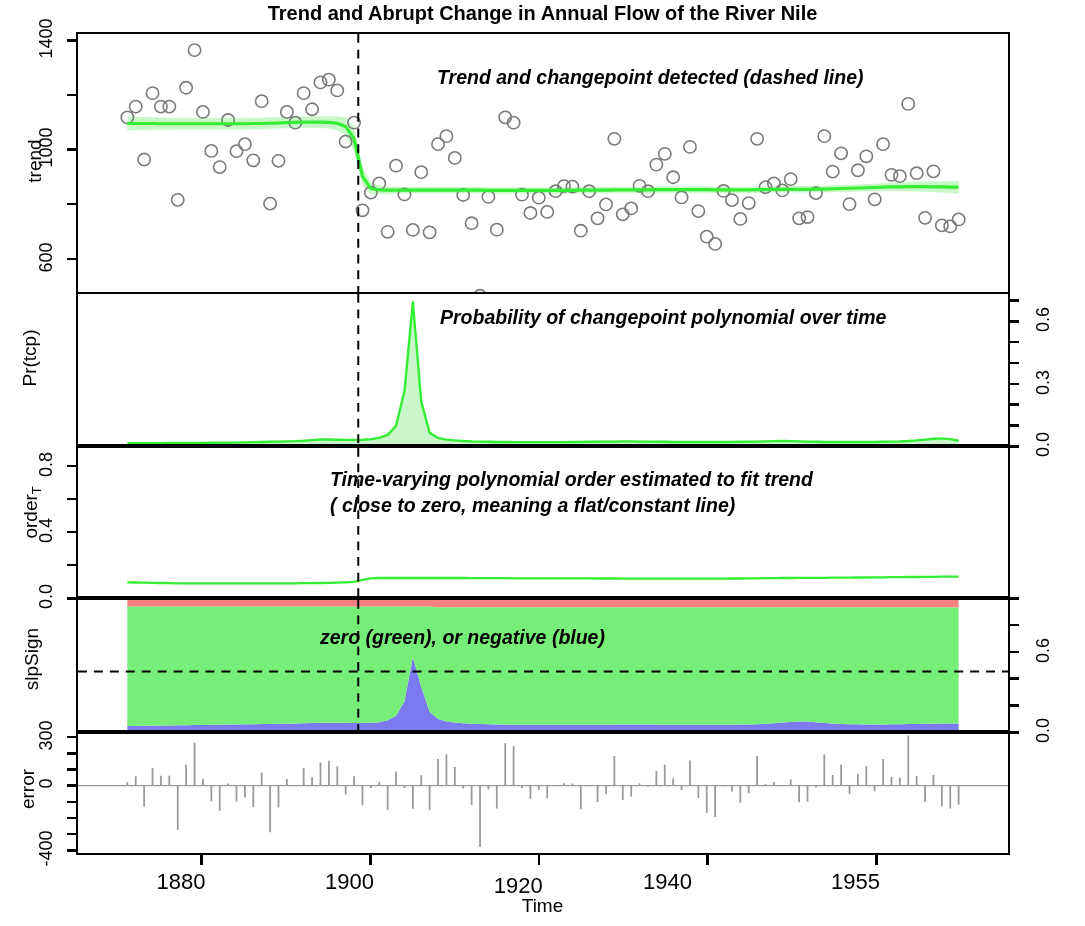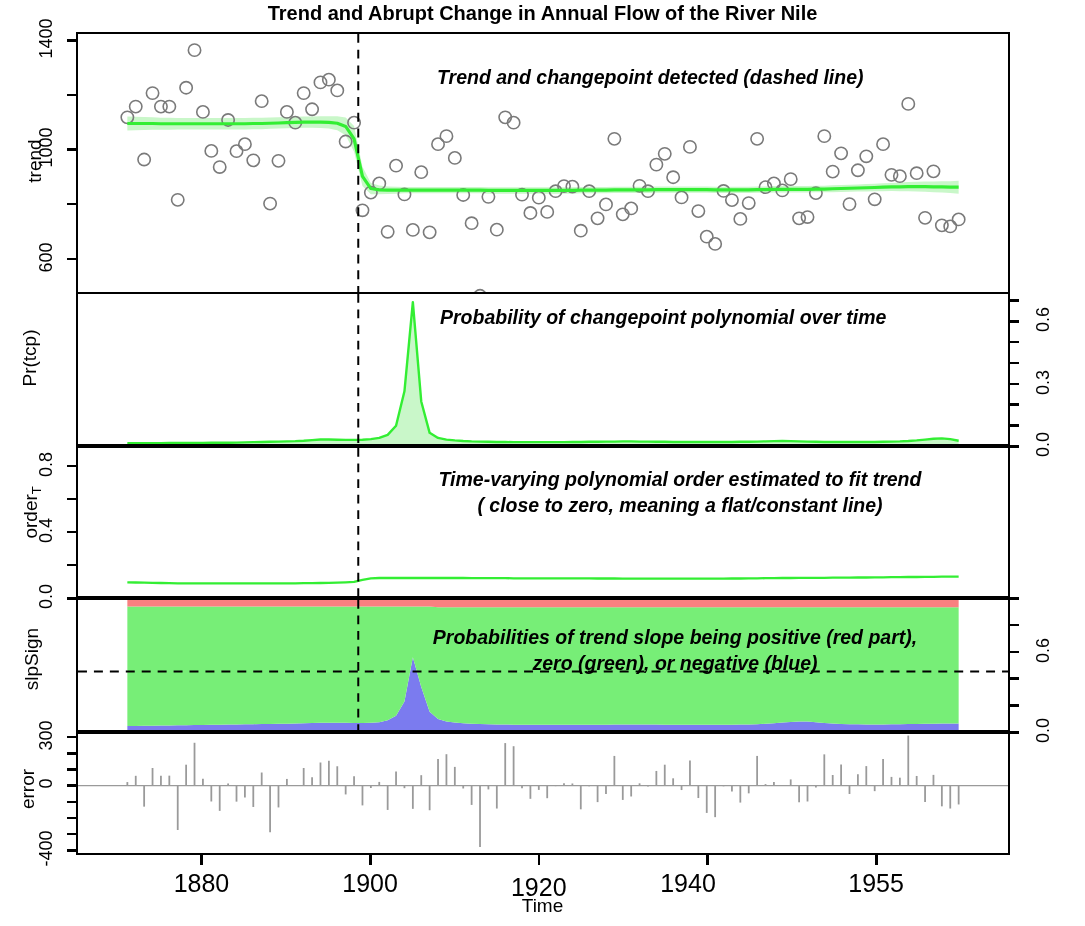--- a/index.html
+++ b/index.html
@@ -18,31 +18,31 @@
   .ylab{
     position:absolute;
     transform-origin:50% 50%;
     font-size:19px;color:#000;white-space:nowrap;text-align:center;
   }
   .ytick-lab{
     position:absolute;font-size:18px;color:#000;white-space:nowrap;
     transform-origin:50% 50%;transform:rotate(-90deg);text-align:center;
   }
   .xtick-lab{
-    position:absolute;font-size:25px;color:#000;white-space:nowrap;text-align:center;
+    position:absolute;font-size:22px;color:#000;white-space:nowrap;text-align:left;
   }
   .xlab{
     position:absolute;font-size:19px;color:#000;white-space:nowrap;text-align:center;
   }
   .tick{position:absolute;background:#000;}
   .annot{
     position:absolute;font-style:italic;font-weight:bold;font-size:19.5px;color:#000;
     white-space:nowrap;line-height:1.35;font-family:"Liberation Sans",sans-serif;
   }
-  .annot.right{text-align:center;}
+  .annot.right{text-align:left;}
 </style>
 </head>
 <body>
 
 <div id="root">
 
   <div class="title">Trend and Abrupt Change in Annual Flow of the River  Nile</div>
 
   <div class="panel" id="panel-trend" style="left:76px; top:32px; width:934px; height:262px;">
     <svg id="svg-trend" viewBox="0 0 934 262" preserveAspectRatio="none">
@@ -188,21 +188,20 @@
         <polygon points="49.56,129.98 57.99,129.85 66.42,129.71 74.86,129.58 83.29,129.44 91.72,129.31 100.16,129.18 108.59,129.04 117.02,128.91 125.46,128.77 133.89,128.64 142.32,128.51 150.75,128.37 159.19,128.24 167.62,128.10 176.05,127.97 184.49,127.84 192.92,127.70 201.35,127.57 209.79,127.43 218.22,127.30 226.65,127.03 235.09,126.76 243.52,126.63 251.95,126.50 260.39,126.50 268.82,126.63 277.25,126.76 285.69,126.76 294.12,126.63 302.55,125.96 310.99,123.95 319.42,119.26 327.85,104.52 336.29,58.96 344.72,89.78 353.15,115.24 361.58,122.61 370.02,125.29 378.45,126.36 386.88,127.03 395.32,127.57 403.75,127.84 412.18,128.10 420.62,128.24 429.05,128.37 437.48,128.51 445.92,128.64 454.35,128.64 462.78,128.64 471.22,128.64 479.65,128.64 488.08,128.64 496.52,128.64 504.95,128.64 513.38,128.51 521.82,128.51 530.25,128.51 538.68,128.37 547.12,128.37 555.55,128.37 563.98,128.37 572.42,128.37 580.85,128.37 589.28,128.51 597.71,128.51 606.15,128.64 614.58,128.64 623.01,128.64 631.45,128.64 639.88,128.64 648.31,128.64 656.75,128.51 665.18,128.37 673.61,128.24 682.05,127.97 690.48,127.57 698.91,127.03 707.35,126.36 715.78,125.69 724.21,125.16 732.65,125.29 741.08,125.96 749.51,126.76 757.95,127.30 766.38,127.70 774.81,127.97 783.25,128.10 791.68,128.24 800.11,128.24 808.54,128.24 816.98,128.10 825.41,127.97 833.84,127.84 842.28,127.70 850.71,127.57 859.14,127.43 867.58,127.30 876.01,127.30 884.44,127.30 884.44,134.00 876.01,134.00 867.58,134.00 859.14,134.00 850.71,134.00 842.28,134.00 833.84,134.00 825.41,134.00 816.98,134.00 808.54,134.00 800.11,134.00 791.68,134.00 783.25,134.00 774.81,134.00 766.38,134.00 757.95,134.00 749.51,134.00 741.08,134.00 732.65,134.00 724.21,134.00 715.78,134.00 707.35,134.00 698.91,134.00 690.48,134.00 682.05,134.00 673.61,134.00 665.18,134.00 656.75,134.00 648.31,134.00 639.88,134.00 631.45,134.00 623.01,134.00 614.58,134.00 606.15,134.00 597.71,134.00 589.28,134.00 580.85,134.00 572.42,134.00 563.98,134.00 555.55,134.00 547.12,134.00 538.68,134.00 530.25,134.00 521.82,134.00 513.38,134.00 504.95,134.00 496.52,134.00 488.08,134.00 479.65,134.00 471.22,134.00 462.78,134.00 454.35,134.00 445.92,134.00 437.48,134.00 429.05,134.00 420.62,134.00 412.18,134.00 403.75,134.00 395.32,134.00 386.88,134.00 378.45,134.00 370.02,134.00 361.58,134.00 353.15,134.00 344.72,134.00 336.29,134.00 327.85,134.00 319.42,134.00 310.99,134.00 302.55,134.00 294.12,134.00 285.69,134.00 277.25,134.00 268.82,134.00 260.39,134.00 251.95,134.00 243.52,134.00 235.09,134.00 226.65,134.00 218.22,134.00 209.79,134.00 201.35,134.00 192.92,134.00 184.49,134.00 176.05,134.00 167.62,134.00 159.19,134.00 150.75,134.00 142.32,134.00 133.89,134.00 125.46,134.00 117.02,134.00 108.59,134.00 100.16,134.00 91.72,134.00 83.29,134.00 74.86,134.00 66.42,134.00 57.99,134.00 49.56,134.00" fill="#7b7bef" stroke="none"></polygon>
         <polygon points="49.56,6.70 57.99,6.70 66.42,6.70 74.86,6.70 83.29,6.70 91.72,6.70 100.16,6.70 108.59,6.70 117.02,6.70 125.46,6.70 133.89,6.70 142.32,6.70 150.75,6.70 159.19,6.70 167.62,6.70 176.05,6.70 184.49,6.70 192.92,6.70 201.35,6.70 209.79,6.70 218.22,6.70 226.65,6.70 235.09,6.70 243.52,6.70 251.95,6.70 260.39,6.70 268.82,6.70 277.25,6.70 285.69,6.70 294.12,6.70 302.55,6.70 310.99,6.70 319.42,6.70 327.85,6.70 336.29,6.70 344.72,6.70 353.15,6.70 361.58,7.37 370.02,7.37 378.45,7.37 386.88,7.37 395.32,7.37 403.75,7.37 412.18,7.37 420.62,7.37 429.05,7.37 437.48,7.37 445.92,7.37 454.35,7.37 462.78,7.37 471.22,7.37 479.65,7.37 488.08,7.37 496.52,7.37 504.95,7.37 513.38,7.37 521.82,7.37 530.25,7.37 538.68,7.37 547.12,7.37 555.55,7.37 563.98,7.37 572.42,7.37 580.85,7.37 589.28,7.37 597.71,7.37 606.15,7.37 614.58,7.37 623.01,7.37 631.45,7.37 639.88,7.37 648.31,7.37 656.75,7.37 665.18,7.37 673.61,7.37 682.05,7.37 690.48,7.37 698.91,7.37 707.35,7.37 715.78,7.37 724.21,7.37 732.65,7.37 741.08,7.37 749.51,7.37 757.95,7.37 766.38,7.37 774.81,7.37 783.25,7.37 791.68,7.37 800.11,7.37 808.54,7.37 816.98,7.37 825.41,7.37 833.84,7.37 842.28,7.37 850.71,7.37 859.14,7.37 867.58,7.37 876.01,7.37 884.44,7.37 884.44,127.30 876.01,127.30 867.58,127.30 859.14,127.43 850.71,127.57 842.28,127.70 833.84,127.84 825.41,127.97 816.98,128.10 808.54,128.24 800.11,128.24 791.68,128.24 783.25,128.10 774.81,127.97 766.38,127.70 757.95,127.30 749.51,126.76 741.08,125.96 732.65,125.29 724.21,125.16 715.78,125.69 707.35,126.36 698.91,127.03 690.48,127.57 682.05,127.97 673.61,128.24 665.18,128.37 656.75,128.51 648.31,128.64 639.88,128.64 631.45,128.64 623.01,128.64 614.58,128.64 606.15,128.64 597.71,128.51 589.28,128.51 580.85,128.37 572.42,128.37 563.98,128.37 555.55,128.37 547.12,128.37 538.68,128.37 530.25,128.51 521.82,128.51 513.38,128.51 504.95,128.64 496.52,128.64 488.08,128.64 479.65,128.64 471.22,128.64 462.78,128.64 454.35,128.64 445.92,128.64 437.48,128.51 429.05,128.37 420.62,128.24 412.18,128.10 403.75,127.84 395.32,127.57 386.88,127.03 378.45,126.36 370.02,125.29 361.58,122.61 353.15,115.24 344.72,89.78 336.29,58.96 327.85,104.52 319.42,119.26 310.99,123.95 302.55,125.96 294.12,126.63 285.69,126.76 277.25,126.76 268.82,126.63 260.39,126.50 251.95,126.50 243.52,126.63 235.09,126.76 226.65,127.03 218.22,127.30 209.79,127.43 201.35,127.57 192.92,127.70 184.49,127.84 176.05,127.97 167.62,128.10 159.19,128.24 150.75,128.37 142.32,128.51 133.89,128.64 125.46,128.77 117.02,128.91 108.59,129.04 100.16,129.18 91.72,129.31 83.29,129.44 74.86,129.58 66.42,129.71 57.99,129.85 49.56,129.98" fill="#77ee77" stroke="none"></polygon>
         <polygon points="49.56,0.00 57.99,0.00 66.42,0.00 74.86,0.00 83.29,0.00 91.72,0.00 100.16,0.00 108.59,0.00 117.02,0.00 125.46,0.00 133.89,0.00 142.32,0.00 150.75,0.00 159.19,0.00 167.62,0.00 176.05,0.00 184.49,0.00 192.92,0.00 201.35,0.00 209.79,0.00 218.22,0.00 226.65,0.00 235.09,0.00 243.52,0.00 251.95,0.00 260.39,0.00 268.82,0.00 277.25,0.00 285.69,0.00 294.12,0.00 302.55,0.00 310.99,0.00 319.42,0.00 327.85,0.00 336.29,0.00 344.72,0.00 353.15,0.00 361.58,0.00 370.02,0.00 378.45,0.00 386.88,0.00 395.32,0.00 403.75,0.00 412.18,0.00 420.62,0.00 429.05,0.00 437.48,0.00 445.92,0.00 454.35,0.00 462.78,0.00 471.22,0.00 479.65,0.00 488.08,0.00 496.52,0.00 504.95,0.00 513.38,0.00 521.82,0.00 530.25,0.00 538.68,0.00 547.12,0.00 555.55,0.00 563.98,0.00 572.42,0.00 580.85,0.00 589.28,0.00 597.71,0.00 606.15,0.00 614.58,0.00 623.01,0.00 631.45,0.00 639.88,0.00 648.31,0.00 656.75,0.00 665.18,0.00 673.61,0.00 682.05,0.00 690.48,0.00 698.91,0.00 707.35,0.00 715.78,0.00 724.21,0.00 732.65,0.00 741.08,0.00 749.51,0.00 757.95,0.00 766.38,0.00 774.81,0.00 783.25,0.00 791.68,0.00 800.11,0.00 808.54,0.00 816.98,0.00 825.41,0.00 833.84,0.00 842.28,0.00 850.71,0.00 859.14,0.00 867.58,0.00 876.01,0.00 884.44,0.00 884.44,7.37 876.01,7.37 867.58,7.37 859.14,7.37 850.71,7.37 842.28,7.37 833.84,7.37 825.41,7.37 816.98,7.37 808.54,7.37 800.11,7.37 791.68,7.37 783.25,7.37 774.81,7.37 766.38,7.37 757.95,7.37 749.51,7.37 741.08,7.37 732.65,7.37 724.21,7.37 715.78,7.37 707.35,7.37 698.91,7.37 690.48,7.37 682.05,7.37 673.61,7.37 665.18,7.37 656.75,7.37 648.31,7.37 639.88,7.37 631.45,7.37 623.01,7.37 614.58,7.37 606.15,7.37 597.71,7.37 589.28,7.37 580.85,7.37 572.42,7.37 563.98,7.37 555.55,7.37 547.12,7.37 538.68,7.37 530.25,7.37 521.82,7.37 513.38,7.37 504.95,7.37 496.52,7.37 488.08,7.37 479.65,7.37 471.22,7.37 462.78,7.37 454.35,7.37 445.92,7.37 437.48,7.37 429.05,7.37 420.62,7.37 412.18,7.37 403.75,7.37 395.32,7.37 386.88,7.37 378.45,7.37 370.02,7.37 361.58,7.37 353.15,6.70 344.72,6.70 336.29,6.70 327.85,6.70 319.42,6.70 310.99,6.70 302.55,6.70 294.12,6.70 285.69,6.70 277.25,6.70 268.82,6.70 260.39,6.70 251.95,6.70 243.52,6.70 235.09,6.70 226.65,6.70 218.22,6.70 209.79,6.70 201.35,6.70 192.92,6.70 184.49,6.70 176.05,6.70 167.62,6.70 159.19,6.70 150.75,6.70 142.32,6.70 133.89,6.70 125.46,6.70 117.02,6.70 108.59,6.70 100.16,6.70 91.72,6.70 83.29,6.70 74.86,6.70 66.42,6.70 57.99,6.70 49.56,6.70" fill="#f98080" stroke="none"></polygon>
         <line x1="0" y1="73.70" x2="934" y2="73.70" stroke="#000" stroke-width="2" stroke-dasharray="9,7"></line>
         <line x1="281.47" y1="0" x2="281.47" y2="134" stroke="#000" stroke-width="2" stroke-dasharray="9,7"></line>
       </svg>
   </div>
   <div class="ylab" style="left:-28px; top:648px; width:120px; transform:rotate(-90deg);">slpSign</div>
 
   <div class="annot right" id="annot-slp" style="left:320px; top:624px; width:710px;">
-    <div>Probabilities of trend slope being positive (red part),</div>
     <div>zero (green), or negative (blue)</div>
   </div>
 
   <div class="panel" id="panel-error" style="left:76px; top:732px; width:934px; height:123px;">
     <svg id="svg-error" viewBox="0 0 934 123" preserveAspectRatio="none">
         <g>
           <line x1="49.56" y1="53.41" x2="49.56" y2="49.69" stroke="#9a9a9a" stroke-width="1.8"></line>
           <line x1="57.99" y1="53.41" x2="57.99" y2="43.21" stroke="#9a9a9a" stroke-width="1.8"></line>
           <line x1="66.42" y1="53.41" x2="66.42" y2="75.09" stroke="#9a9a9a" stroke-width="1.8"></line>
           <line x1="74.86" y1="53.41" x2="74.86" y2="35.12" stroke="#9a9a9a" stroke-width="1.8"></line>

